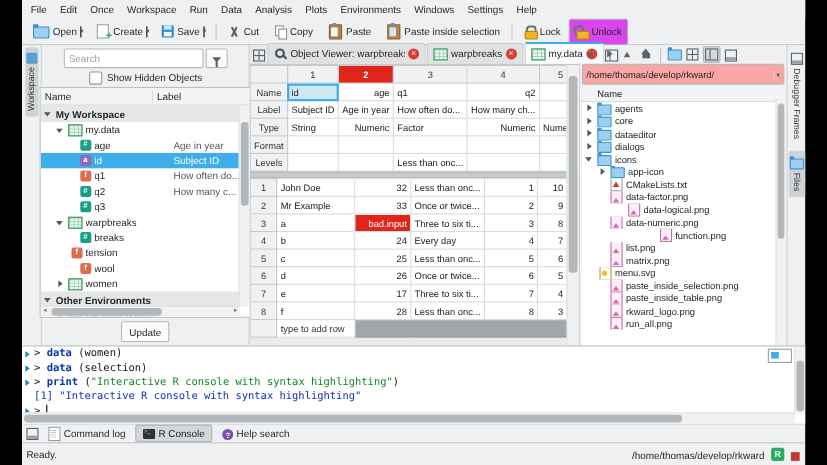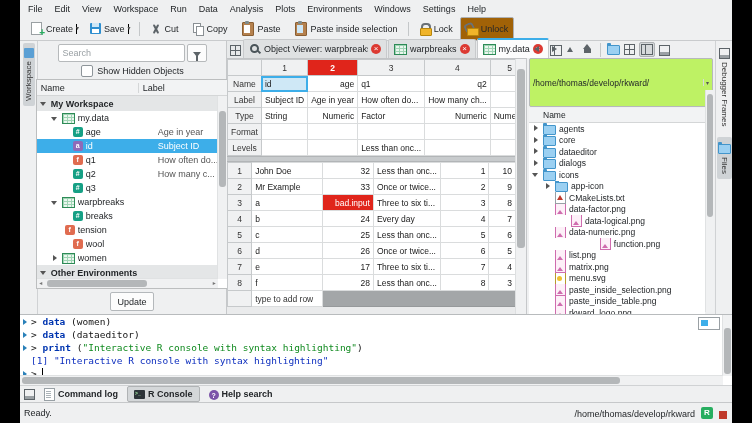--- a/index.html
+++ b/index.html
@@ -7,21 +7,21 @@
   .screen{position:relative;width:752px;height:423px;background:#000;overflow:hidden;}
   .app{position:absolute;left:20px;top:0;width:712px;height:423px;background:#eff0f1;display:flex;flex-direction:column;color:#232629;font-size:9px;}
 
   
   .menubar{height:17px;display:flex;align-items:center;padding-left:2px;background:#eff0f1;}
   .menu-item{padding:1px 6px;border-radius:2px;cursor:default;}
 
   
   .toolbar{height:23px;display:flex;align-items:center;gap:1px;padding:0 4px;border-bottom:1px solid #c9cbcd;}
   .tbtn{display:inline-flex;align-items:center;gap:3px;padding:2px 5px;border:1px solid transparent;border-radius:2px;height:18px;}
-  .tbtn.checked{background:#a16207;border-color:#aeb1b4;}
+  .tbtn.checked{background:#d946ef;border-color:#aeb1b4;}
   .tb-sep{width:1px;height:14px;background:#c4c7c9;margin:0 3px;}
   .caret{font-size:6px;color:#555;}
 
   
   .ic,.tic,.tb-ic,.nav-ic{position:relative;display:inline-block;width:12px;height:12px;flex:none;}
   .ic-folder-open{width:13px;height:9px;margin-top:2px;background:#9bd0f2;border:1px solid #3b8fc7;border-radius:1px;}
   .ic-folder-open::before{content:"";position:absolute;top:-3px;left:-1px;width:5px;height:3px;background:#3b8fc7;border-radius:1px 1px 0 0;}
   .ic-create{width:9px;height:11px;background:#fff;border:1px solid #9aa0a3;margin:0 1px;}
   .ic-create::after{content:"+";position:absolute;right:-4px;bottom:-4px;color:#27ae60;font-weight:bold;font-size:10px;line-height:10px;}
   .ic-save{width:11px;height:11px;background:#2f8fd0;border-radius:1px;}
@@ -143,21 +143,21 @@
   
   .file-panel{width:188px;display:flex;flex-direction:column;min-height:0;position:relative;}
   .fb-toolbar{height:17px;display:flex;align-items:center;gap:1px;padding:0 2px;flex:none;}
   .nav-ic{width:14px;height:13px;border:1px solid transparent;border-radius:2px;}
   .nav-ic.checked{background:#d6d9db;border-color:#aeb1b4;}
   .nav-back::before{content:"";position:absolute;left:4px;top:3px;border-top:3.5px solid transparent;border-bottom:3.5px solid transparent;border-right:5px solid #5c6368;}
   .nav-fwd::before{content:"";position:absolute;left:5px;top:3px;border-top:3.5px solid transparent;border-bottom:3.5px solid transparent;border-left:5px solid #5c6368;}
   .nav-up::before{content:"";position:absolute;left:3px;top:4px;border-left:3.5px solid transparent;border-right:3.5px solid transparent;border-bottom:5px solid #5c6368;}
   .nav-home::before{content:"";position:absolute;left:3px;top:6px;width:7px;height:4px;background:#5c6368;}
   .nav-home::after{content:"";position:absolute;left:2px;top:1px;border-left:4.5px solid transparent;border-right:4.5px solid transparent;border-bottom:5px solid #5c6368;}
-  .fb-path{height:17px;margin:0 2px 1px 2px;border:1px solid #b6b9bb;border-radius:2px;background:#bef264;display:flex;align-items:center;padding:15px 3px;flex:none;}
+  .fb-path{height:17px;margin:0 2px 1px 2px;border:1px solid #b6b9bb;border-radius:2px;background:#fca5a5;display:flex;align-items:center;padding:0 3px;flex:none;}
   .fb-path .ptxt{flex:1;overflow:hidden;white-space:nowrap;font-size:8.5px;}
   .fb-path .parr{font-size:6px;color:#555;padding-left:2px;border-left:1px solid #d6d9db;}
   .fb-name-hdr{height:14px;line-height:14px;padding-left:14px;border-bottom:1px solid #d4d6d7;background:#f2f3f4;margin:0 2px;flex:none;font-size:8.5px;}
   .fb-tree{flex:1;overflow:hidden;margin:0 10px 0 2px;background:#fff;min-height:0;}
   .frow{display:flex;align-items:center;gap:3px;height:11.5px;font-size:8.5px;white-space:nowrap;overflow:hidden;}
   .fb-vscroll{position:absolute;top:49px;right:1px;bottom:2px;width:8px;background:#f0f1f2;border-left:1px solid #e0e2e3;}
   .fb-vscroll .thumb{position:absolute;left:1px;right:1px;top:2%;height:55%;background:#b4b7b9;border-radius:3px;}
 
   
   .console-wrap{height:70px;background:#fff;border-top:1px solid #b8bbbd;position:relative;font-family:"DejaVu Sans Mono","Liberation Mono",monospace;font-size:9.5px;flex:none;overflow:hidden;}
@@ -172,48 +172,53 @@
   .caret{display:inline-block;width:1px;height:10px;background:#000;margin-top:1px;}
   .corner-widget{position:absolute;top:2px;right:12px;width:20px;height:11px;background:#fff;border:1px solid #9aa0a4;}
   .corner-widget::after{content:"";position:absolute;left:2px;top:2px;width:7px;height:6px;background:#3daee9;}
   .console-vscroll{position:absolute;top:0;right:0;bottom:9px;width:9px;background:#f0f1f2;border-left:1px solid #e0e2e3;}
   .console-vscroll .thumb{position:absolute;left:1px;right:1px;bottom:2px;height:75%;background:#b4b7b9;border-radius:3px;}
   .console-hscroll{position:absolute;left:0;right:9px;bottom:0;height:9px;background:#f0f1f2;border-top:1px solid #e0e2e3;}
   .console-hscroll .thumb{position:absolute;top:1px;bottom:1px;left:2px;width:85%;background:#b4b7b9;border-radius:3px;}
 
   
   .bottom-tabs{height:16px;display:flex;align-items:center;gap:2px;padding:0 4px;border-top:1px solid #d0d2d4;flex:none;}
-  .btab{display:flex;align-items:center;gap:3px;padding:0 6px;height:14px;border:1px solid transparent;border-radius:2px;font-weight:bold;}
+  .btab{display:flex;align-items:center;gap:3px;padding:0 6px;height:14px;border:1px solid transparent;border-radius:2px;}
   .btab.active{background:#d4d7d9;border-color:#b0b3b5;}
   .statusbar{height:20px;display:flex;align-items:center;padding:0 4px;border-top:1px solid #c6c8ca;flex:none;}
   .sb-right{margin-left:auto;display:flex;align-items:flex-end;gap:6px;}
   .r-badge{width:12px;height:12px;background:#27ae60;border-radius:2px;color:#fff;font-weight:bold;font-size:8px;line-height:12px;text-align:center;}
   .red-sq{width:8px;height:8px;background:#c0392b;margin-right:1px;}
 </style>
 </head>
 <body>
 
 <div class="screen">
   <div class="app">
 
     <div class="menubar">
         <div class="menu-item">File</div>
         <div class="menu-item">Edit</div>
-        <div class="menu-item">View</div>
+        <div class="menu-item">Once</div>
         <div class="menu-item">Workspace</div>
         <div class="menu-item">Run</div>
         <div class="menu-item">Data</div>
         <div class="menu-item">Analysis</div>
         <div class="menu-item">Plots</div>
         <div class="menu-item">Environments</div>
         <div class="menu-item">Windows</div>
         <div class="menu-item">Settings</div>
         <div class="menu-item">Help</div>
       </div>
     <div class="toolbar">
+        <div class="tbtn">
+          <span class="ic ic-folder-open"></span>
+          <span class="tlbl">Open</span>
+          <span class="caret">▾</span>
+        </div>
         <div class="tbtn">
           <span class="ic ic-create"></span>
           <span class="tlbl">Create</span>
           <span class="caret">▾</span>
         </div>
         <div class="tbtn">
           <span class="ic ic-save"></span>
           <span class="tlbl">Save</span>
           <span class="caret">▾</span>
         </div>
@@ -641,21 +646,21 @@
             <div class="frow" style="padding-left: 14px;">
               <span class="exp"></span>
               <span class="tic ic-img"></span>
               <span class="fname">list.png</span>
             </div>
             <div class="frow" style="padding-left: 14px;">
               <span class="exp"></span>
               <span class="tic ic-img"></span>
               <span class="fname">matrix.png</span>
             </div>
-            <div class="frow" style="padding-left: 14px;">
+            <div class="frow" style="padding-left: 4px;">
               <span class="exp"></span>
               <span class="tic ic-svgf"></span>
               <span class="fname">menu.svg</span>
             </div>
             <div class="frow" style="padding-left: 14px;">
               <span class="exp"></span>
               <span class="tic ic-img"></span>
               <span class="fname">paste_inside_selection.png</span>
             </div>
             <div class="frow" style="padding-left: 14px;">
@@ -697,21 +702,21 @@
           <div class="cline">
             <span class="cgut on"></span>
             <span class="seg c-plain">&gt; </span>
             <span class="seg c-keyword">data</span>
             <span class="seg c-plain"> (women)</span>
           </div>
           <div class="cline">
             <span class="cgut on"></span>
             <span class="seg c-plain">&gt; </span>
             <span class="seg c-keyword">data</span>
-            <span class="seg c-plain"> (dataeditor)</span>
+            <span class="seg c-plain"> (selection)</span>
           </div>
           <div class="cline">
             <span class="cgut on"></span>
             <span class="seg c-plain">&gt; </span>
             <span class="seg c-keyword">print</span>
             <span class="seg c-plain"> (</span>
             <span class="seg c-string">"Interactive R console with syntax highlighting"</span>
             <span class="seg c-plain">)</span>
           </div>
           <div class="cline">

